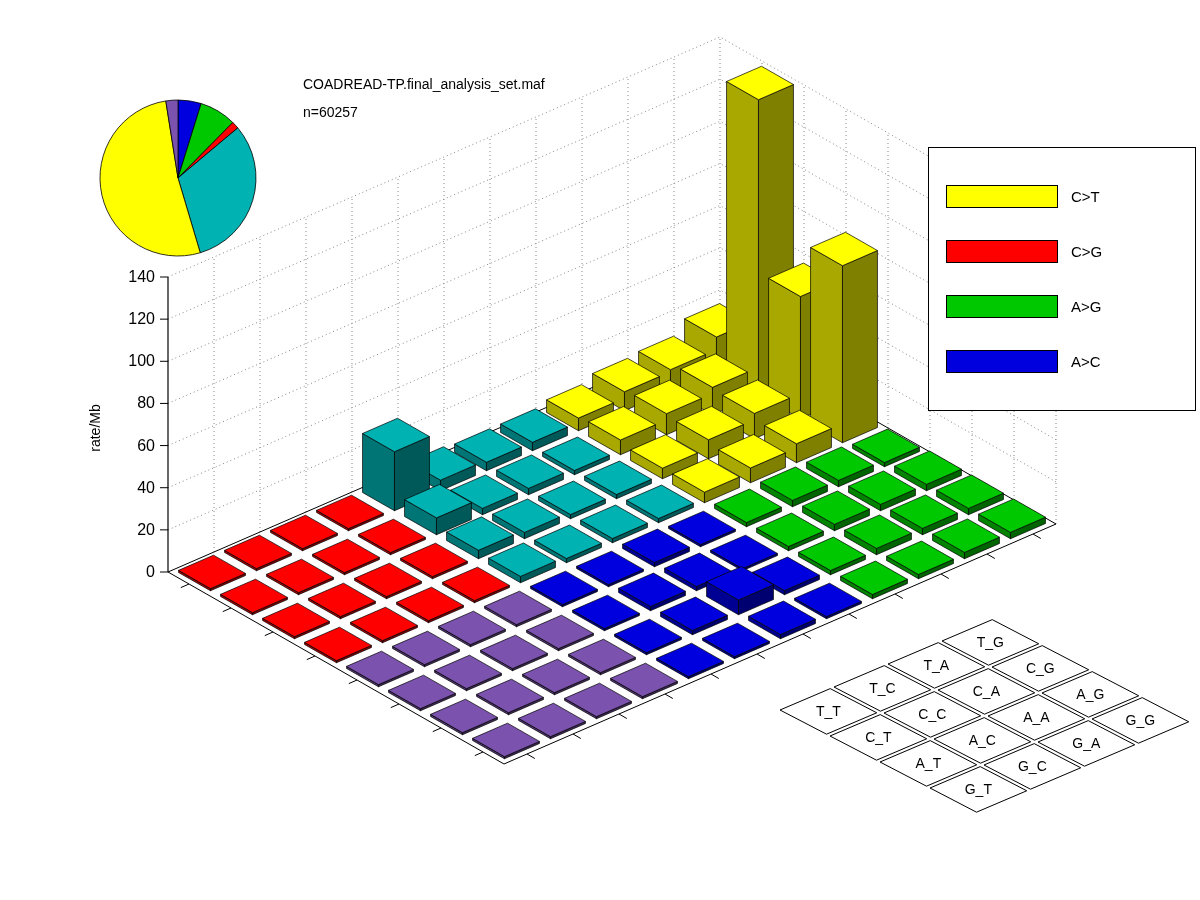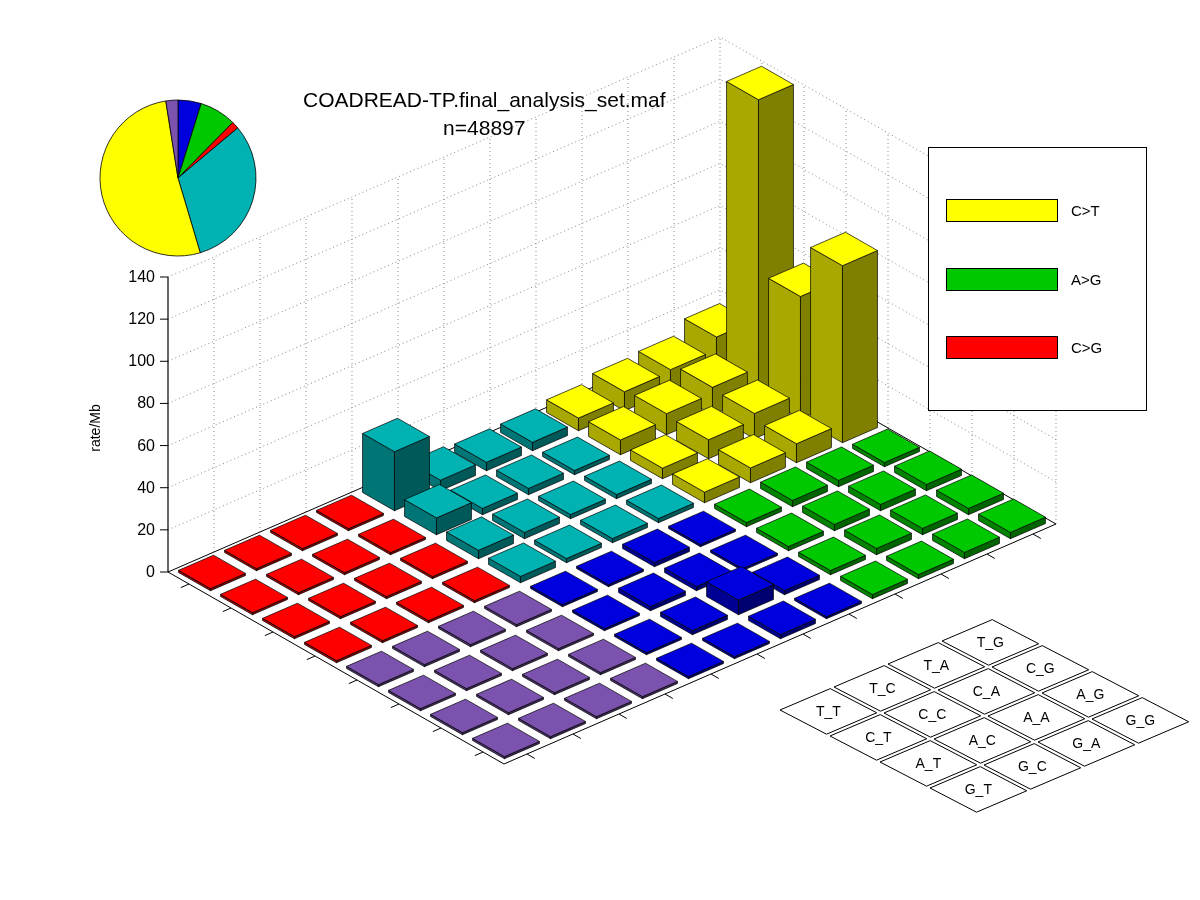--- a/index.html
+++ b/index.html
@@ -1,20 +1,20 @@
 <!DOCTYPE html>
 <html><head>
 <meta charset="utf-8">
 <style>
   html,body{margin:0;padding:0;background:#fff;}
   .canvas{position:relative;width:1200px;height:900px;background:#fff;overflow:hidden;
           font-family:"Liberation Sans",sans-serif;color:#000;}
   #plot-svg{position:absolute;left:0;top:0;}
-  .title-block{position:absolute;left:303px;top:86px;font-size:21px;line-height:28px;text-align:center;}
-  .legend{position:absolute;left:928px;top:147px;width:219px;height:264px;background:#fff;
+  .title-block{position:absolute;left:303px;top:70px;font-size:14px;line-height:28px;}
+  .legend{position:absolute;left:928px;top:147px;width:268px;height:264px;background:#fff;
           border:1.5px solid #000;box-sizing:border-box;display:flex;flex-direction:column;
           justify-content:space-evenly;padding:5px 0;}
   .legend-row{display:flex;align-items:center;}
   .swatch{width:112px;height:23px;margin-left:17px;border:1px solid #000;box-sizing:border-box;}
   .legend-label{margin-left:13px;font-size:15px;}
   text{font-family:"Liberation Sans",sans-serif;}
 </style>
 </head>
 <body>
 
@@ -614,31 +614,35 @@
         <path d="M 178 178 L 201.16924336300872 103.52056550976185 A 78 78 0 0 1 232.80669764431025 122.50021717767575 Z" fill="#00C800" stroke="#000" stroke-width="0.8"></path>
         <path d="M 178 178 L 232.80669764431025 122.50021717767575 A 78 78 0 0 1 237.7864545311293 127.90429305222642 Z" fill="#FF0000" stroke="#000" stroke-width="0.8"></path>
         <path d="M 178 178 L 237.7864545311293 127.90429305222642 A 78 78 0 0 1 200.23150247265815 252.76469954335533 Z" fill="#00B2B2" stroke="#000" stroke-width="0.8"></path>
         <path d="M 178 178 L 200.23150247265815 252.76469954335533 A 78 78 0 1 1 165.79811172686198 100.96030943357927 Z" fill="#FFFF00" stroke="#000" stroke-width="0.8"></path>
         <path d="M 178 178 L 165.79811172686198 100.96030943357927 A 78 78 0 0 1 177.99999999999997 100 Z" fill="#7B52AE" stroke="#000" stroke-width="0.8"></path>
       </g>
     </svg>
 
   <div class="title-block">
     <div>COADREAD-TP.final_analysis_set.maf</div>
-    <div>n=48897</div>
+    <div>n=60257</div>
   </div>
 
   <div class="legend">
     <div class="legend-row">
       <span class="swatch" style="background: rgb(255, 255, 0);"></span>
       <span class="legend-label">C&gt;T</span>
     </div>
     <div class="legend-row">
+      <span class="swatch" style="background: rgb(255, 0, 0);"></span>
+      <span class="legend-label">C&gt;G</span>
+    </div>
+    <div class="legend-row">
       <span class="swatch" style="background: rgb(0, 200, 0);"></span>
       <span class="legend-label">A&gt;G</span>
     </div>
     <div class="legend-row">
-      <span class="swatch" style="background: rgb(255, 0, 0);"></span>
-      <span class="legend-label">C&gt;G</span>
+      <span class="swatch" style="background: rgb(0, 0, 223);"></span>
+      <span class="legend-label">A&gt;C</span>
     </div>
   </div>
 
 </div>
 
 </body></html>

